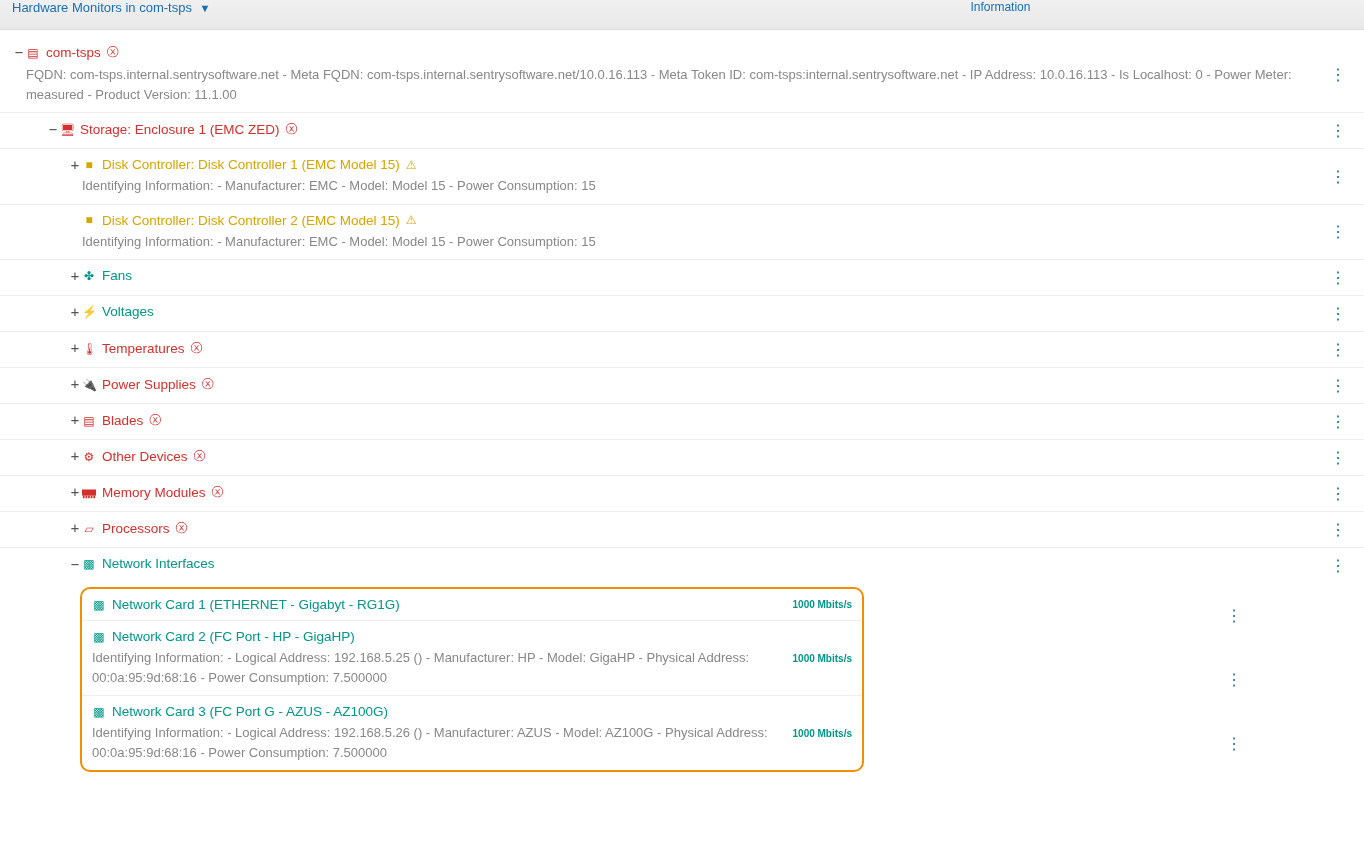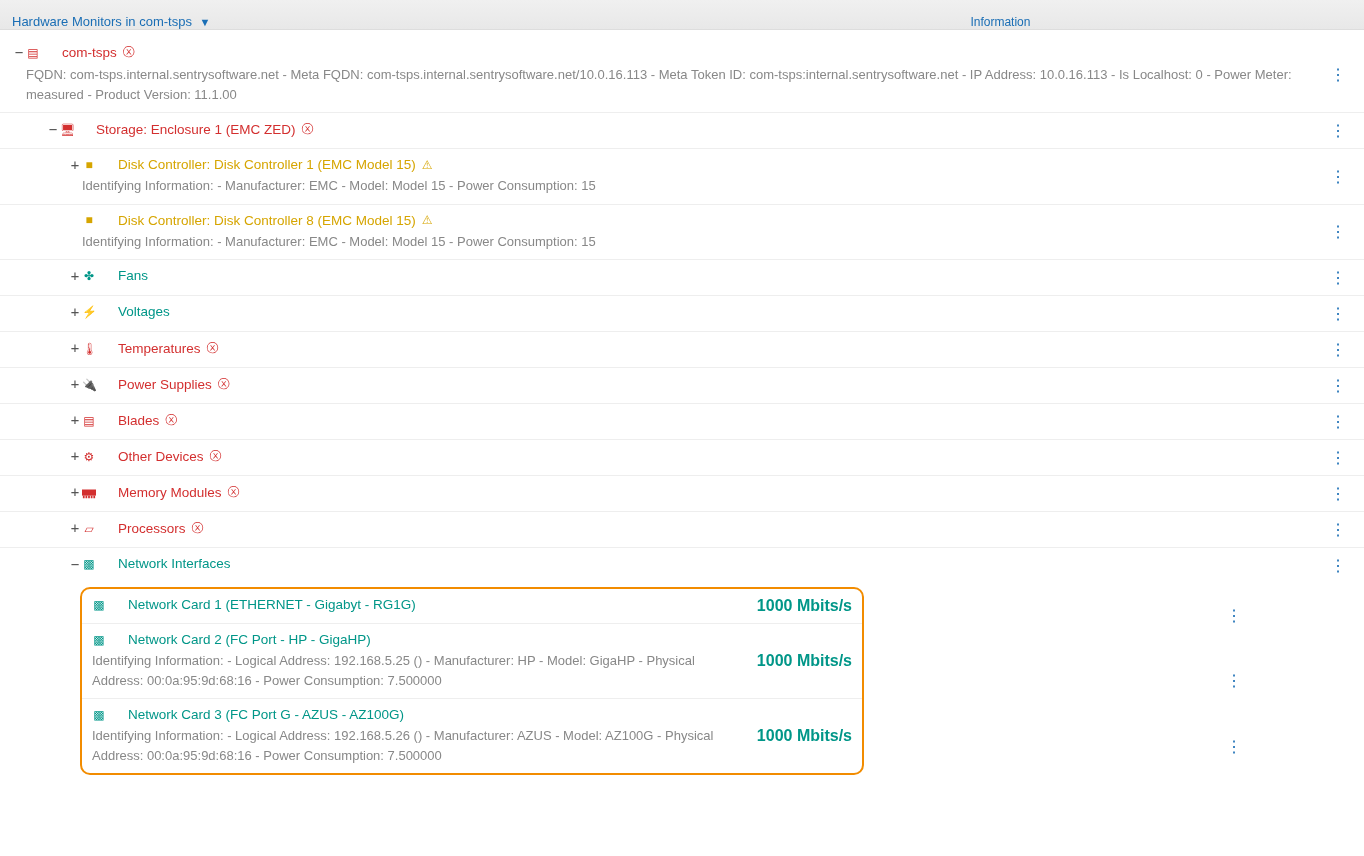--- a/index.html
+++ b/index.html
@@ -1,35 +1,35 @@
 <!DOCTYPE html>
 <html><head>
 <meta charset="utf-8">
 <style>
 * { box-sizing: border-box; margin: 0; padding: 0; }
 body { font-family: Verdana, Geneva, sans-serif; font-size: 12px; color: #333; background: #fff; width: 1364px; }
-.header-bar { background: linear-gradient(#f0f0f0, #e8e8e8); border-bottom: 1px solid #ddd; height: 30px; display: flex; align-items: flex-end; padding: 0 12px; }
+.header-bar { background: linear-gradient(#f0f0f0, #e8e8e8); border-bottom: 1px solid #ddd; height: 30px; display: flex; align-items: flex-start; padding: 0 12px; }
 .header-left { color: #1a6eb5; font-size: 13px; }
 .header-left .chev { font-size: 11px; margin-left: 4px; }
 .header-right { color: #1a6eb5; font-size: 12px; margin-left: 760px; }
 .tree { padding: 6px 0 0 0; }
 .row { border-top: 1px solid #eee; padding: 8px 10px 8px 0; display: flex; align-items: flex-start; }
 .row:first-child { border-top: none; }
 .content { flex: 1; }
 .title-line { display: flex; align-items: center; gap: 6px; }
 .toggle { font-family: monospace; font-size: 14px; width: 14px; text-align: center; color: #555; cursor: pointer; flex-shrink: 0; }
 .icon { display: inline-block; width: 14px; text-align: center; }
-.label { font-size: 13.5px; margin-left: 16px; }
+.label { font-size: 13.5px; }
 .sub { color: #888; font-size: 13px; margin-top: 4px; line-height: 1.5; }
 .red { color: #d32f2f; }
 .teal { color: #009688; }
 .gold { color: #d6a500; }
 .status-icon { font-size: 12px; }
 .dots { color: #1a6eb5; font-size: 16px; padding: 0 8px; cursor: pointer; align-self: center; flex-shrink: 0; }
-.metric { color: #009688; font-weight: bold; font-size: 16px; white-space: nowrap; margin-left: 20px; align-self: center; }
+.metric { color: #009688; font-weight: bold; font-size: 10px; white-space: nowrap; margin-left: 20px; align-self: center; }
 .highlight-box { border: 2px solid #f28c00; border-radius: 10px; margin: 4px 250px 4px 80px; }
 .ind-0 { padding-left: 12px; }
 .ind-1 { padding-left: 46px; }
 .ind-2 { padding-left: 68px; }
 .ind-3b { padding-left: 10px; }
 svg.ic { width: 14px; height: 12px; display: inline-block; vertical-align: middle; }
 </style>
 </head>
 <body>
 
@@ -76,21 +76,21 @@
       <div class="sub">Identifying Information: - Manufacturer: EMC - Model: Model 15 - Power Consumption: 15</div>
     </div>
     <span class="dots">⋮</span>
   </div>
 
   <div class="row ind-2">
     <span class="toggle" style="visibility:hidden">+</span>
     <div class="content">
       <div class="title-line">
         <span class="icon gold">■</span>
-        <span class="label gold">Disk Controller: Disk Controller 8 (EMC Model 15)</span>
+        <span class="label gold">Disk Controller: Disk Controller 2 (EMC Model 15)</span>
         <span class="status-icon gold">⚠</span>
       </div>
       <div class="sub">Identifying Information: - Manufacturer: EMC - Model: Model 15 - Power Consumption: 15</div>
     </div>
     <span class="dots">⋮</span>
   </div>
 
   <div class="row ind-2">
     <span class="toggle">+</span>
     <div class="content">

